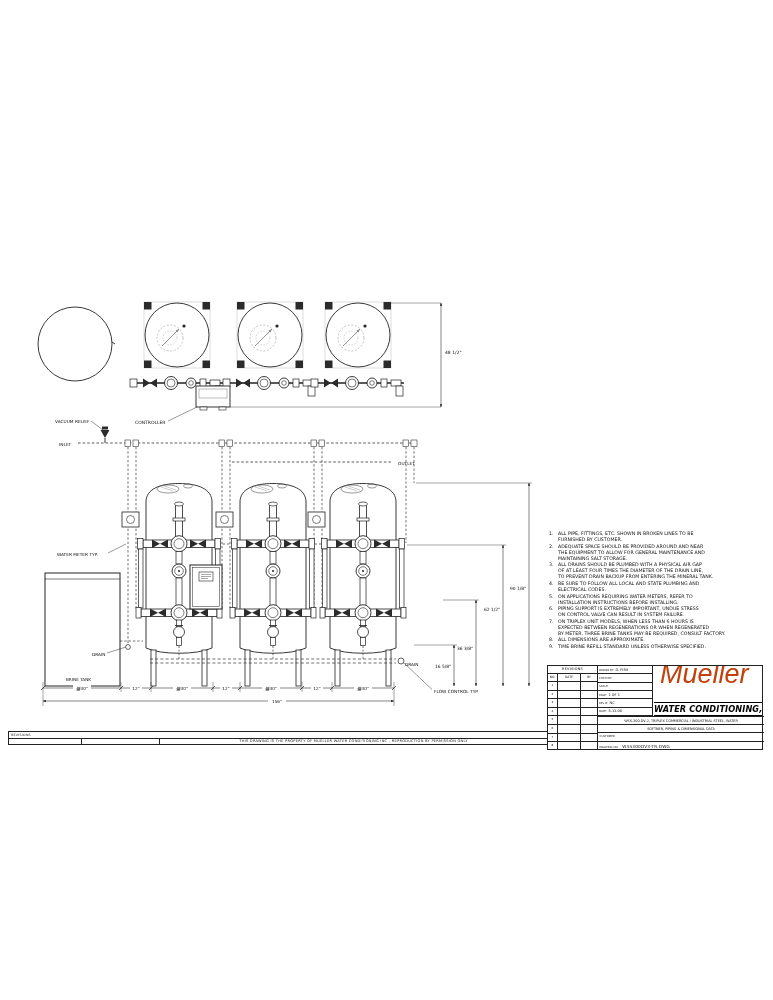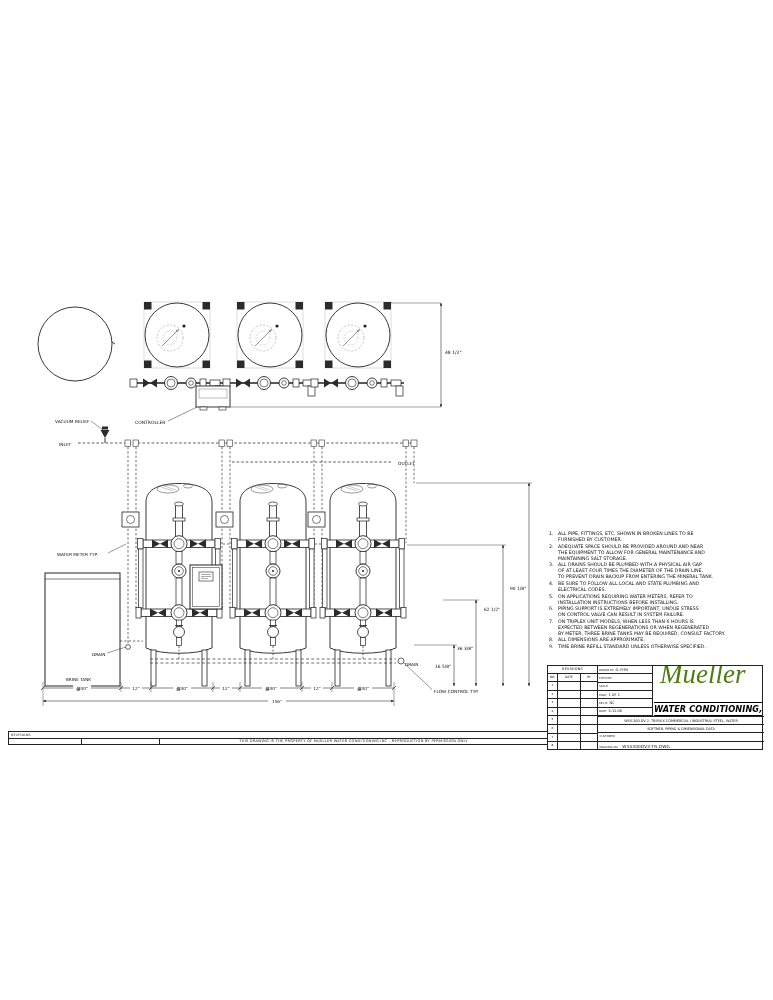--- a/index.html
+++ b/index.html
@@ -26,21 +26,21 @@
   .rev-row{display:flex;height:7.6px;border-bottom:1px solid #222;font-size:2.8px;}
   .rev-row:last-child{border-bottom:none;}
   .rr-no{width:9px;border-right:1px solid #222;text-align:center;line-height:7.6px;}
   .rr-date{width:22px;border-right:1px solid #222;}
   .rr-by{flex:1;}
   .fields{position:absolute;left:50px;top:0;width:55px;height:50px;border-right:1px solid #222;box-sizing:border-box;}
   .frow{height:8.33px;border-bottom:1px solid #222;box-sizing:border-box;display:flex;align-items:center;padding-left:1px;overflow:hidden;}
   .flabel{font-size:2.7px;color:#222;flex:none;margin-right:1.5px;}
   .fvalue{font-size:3.5px;white-space:nowrap;}
   .logo{position:absolute;left:105px;top:0;width:111px;height:50px;overflow:hidden;}
-  .logo-script{position:absolute;left:7px;top:-7px;font-family:Liberation Serif, serif;font-style:italic;font-size:27px;color:#4d7c0f;}
+  .logo-script{position:absolute;left:7px;top:-7px;font-family:Liberation Sans, sans-serif;font-style:italic;font-size:27px;color:#c2410c;}
   .logo-rule{position:absolute;left:1px;top:36px;width:108px;border-top:1.6px solid #000;}
   .logo-name{position:absolute;left:1px;top:38px;font-size:8.2px;font-weight:bold;font-style:italic;letter-spacing:.1px;white-space:nowrap;color:#000;}
   .logo-rule2{position:absolute;left:1px;top:48.5px;width:108px;border-top:1px solid #000;}
   .desc1{position:absolute;left:50px;top:50px;width:166px;height:8px;border-top:1px solid #222;box-sizing:border-box;
          text-align:center;line-height:8px;font-size:3.4px;white-space:nowrap;}
   .desc2{position:absolute;left:50px;top:58px;width:166px;height:8px;border-top:1px solid #222;box-sizing:border-box;
          text-align:center;line-height:8px;font-size:3.4px;}
   .cust{position:absolute;left:50px;top:66px;width:166px;height:9px;border-top:1px solid #222;box-sizing:border-box;
         font-size:2.7px;padding:1px 0 0 1.5px;color:#222;}
   .dwgrow{position:absolute;left:50px;top:75px;width:166px;height:10px;border-top:1px solid #222;box-sizing:border-box;

